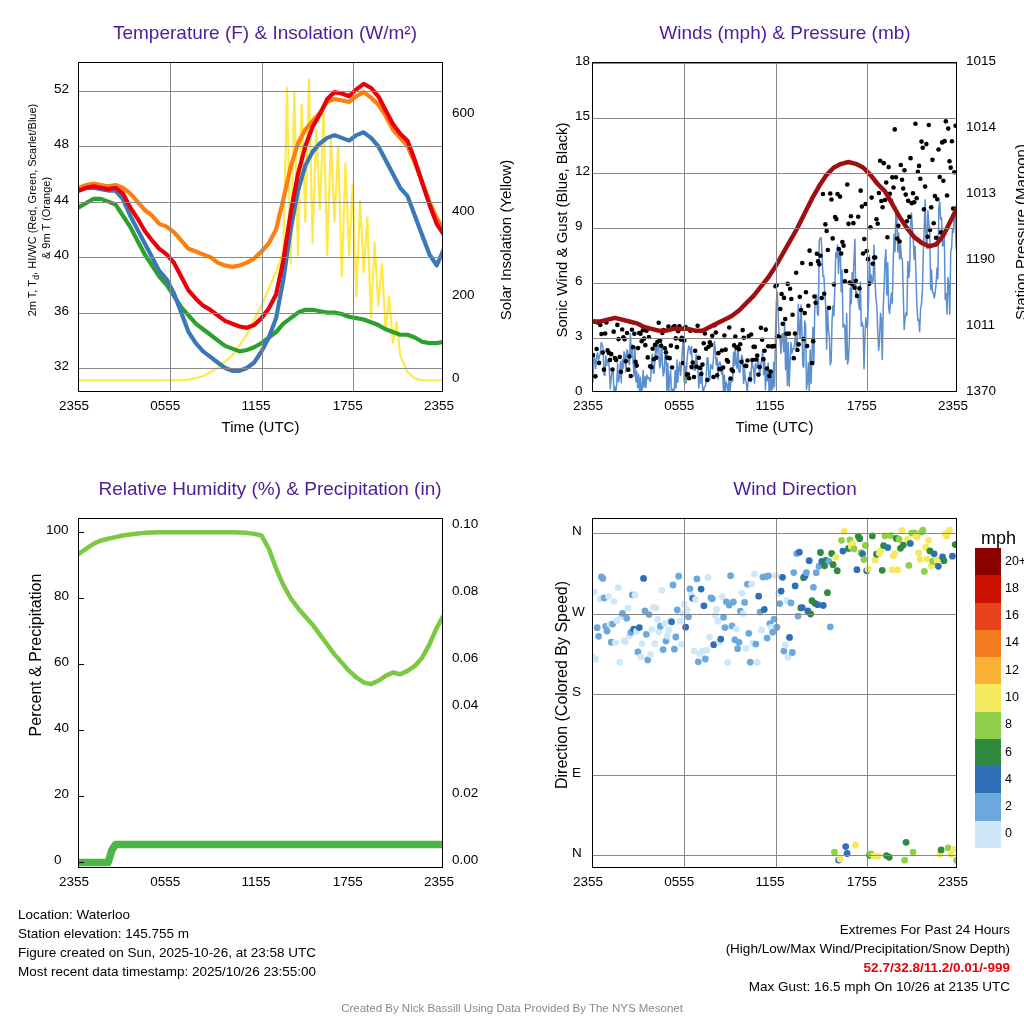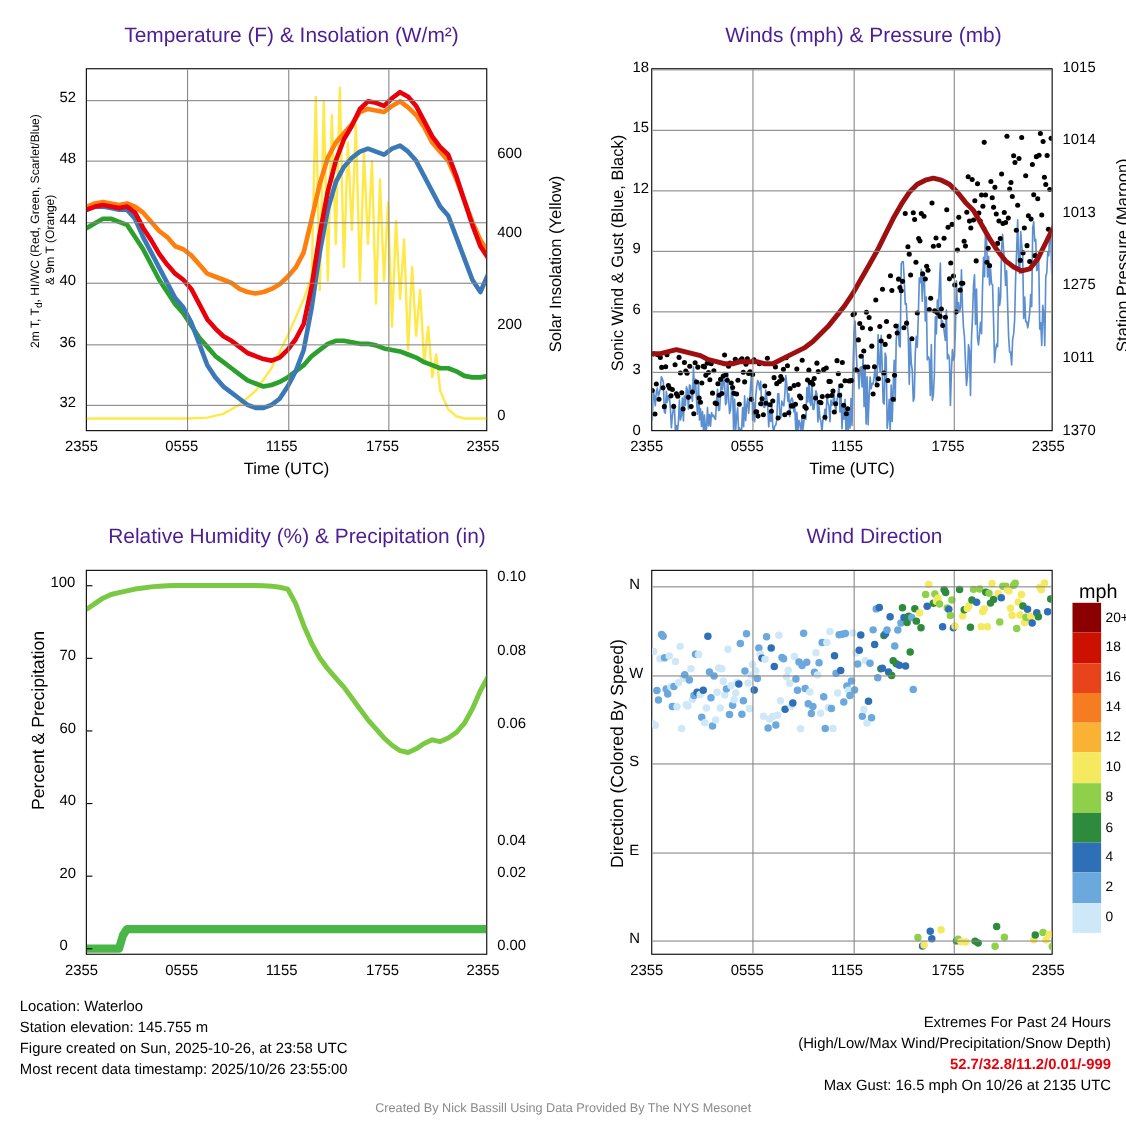--- a/index.html
+++ b/index.html
@@ -793,53 +793,53 @@
 <div class="tick" style="left: 424px; top: 398px;">2355</div>
 <div class="tick" style="left: 54px; top: 358.042px;">32</div>
 <div class="tick" style="left: 54px; top: 302.58px;">36</div>
 <div class="tick" style="left: 54px; top: 247.118px;">40</div>
 <div class="tick" style="left: 54px; top: 191.655px;">44</div>
 <div class="tick" style="left: 54px; top: 136.193px;">48</div>
 <div class="tick" style="left: 54px; top: 80.7311px;">52</div>
 <div class="tick" style="left: 452px; top: 370.468px;">0</div>
 <div class="tick" style="left: 452px; top: 286.924px;">200</div>
 <div class="tick" style="left: 452px; top: 203.38px;">400</div>
-<div class="tick" style="left: 452px; top: 132px;">600</div>
+<div class="tick" style="left: 452px; top: 105px;">600</div>
 <div class="tick" style="left: 573px; top: 398px;">2355</div>
 <div class="tick" style="left: 664.25px; top: 398px;">0555</div>
 <div class="tick" style="left: 755.5px; top: 398px;">1155</div>
 <div class="tick" style="left: 846.75px; top: 398px;">1755</div>
 <div class="tick" style="left: 938px; top: 398px;">2355</div>
 <div class="tick" style="left: 575px; top: 383px;">0</div>
 <div class="tick" style="left: 575px; top: 328px;">3</div>
 <div class="tick" style="left: 575px; top: 273px;">6</div>
 <div class="tick" style="left: 575px; top: 218px;">9</div>
 <div class="tick" style="left: 575px; top: 163px;">12</div>
 <div class="tick" style="left: 575px; top: 108px;">15</div>
 <div class="tick" style="left: 575px; top: 53px;">18</div>
 <div class="tick" style="left: 966px; top: 383px;">1370</div>
 <div class="tick" style="left: 966px; top: 317px;">1011</div>
-<div class="tick" style="left: 966px; top: 251px;">1275</div>
+<div class="tick" style="left: 966px; top: 251px;">1190</div>
 <div class="tick" style="left: 966px; top: 185px;">1013</div>
 <div class="tick" style="left: 966px; top: 119px;">1014</div>
 <div class="tick" style="left: 966px; top: 53px;">1015</div>
 <div class="tick" style="left: 59px; top: 874px;">2355</div>
 <div class="tick" style="left: 150.25px; top: 874px;">0555</div>
 <div class="tick" style="left: 241.5px; top: 874px;">1155</div>
 <div class="tick" style="left: 332.75px; top: 874px;">1755</div>
 <div class="tick" style="left: 424px; top: 874px;">2355</div>
 <div class="tick" style="left: 54px; top: 852.396px;">0</div>
 <div class="tick" style="left: 54px; top: 786.358px;">20</div>
 <div class="tick" style="left: 54px; top: 720.321px;">40</div>
 <div class="tick" style="left: 54px; top: 654.283px;">60</div>
-<div class="tick" style="left: 54px; top: 588.245px;">70</div>
+<div class="tick" style="left: 54px; top: 588.245px;">80</div>
 <div class="tick" style="left: 46px; top: 522.208px;">100</div>
 <div class="tick" style="left: 452px; top: 852px;">0.00</div>
 <div class="tick" style="left: 452px; top: 784.8px;">0.02</div>
-<div class="tick" style="left: 452px; top: 756px;">0.04</div>
+<div class="tick" style="left: 452px; top: 697px;">0.04</div>
 <div class="tick" style="left: 452px; top: 650.4px;">0.06</div>
 <div class="tick" style="left: 452px; top: 583.2px;">0.08</div>
 <div class="tick" style="left: 452px; top: 516px;">0.10</div>
 <div class="tick" style="left: 573px; top: 874px;">2355</div>
 <div class="tick" style="left: 664.25px; top: 874px;">0555</div>
 <div class="tick" style="left: 755.5px; top: 874px;">1155</div>
 <div class="tick" style="left: 846.75px; top: 874px;">1755</div>
 <div class="tick" style="left: 938px; top: 874px;">2355</div>
 <div class="tick" style="left: 572px; top: 523px;">N</div>
 <div class="tick" style="left: 572px; top: 603.5px;">W</div>

